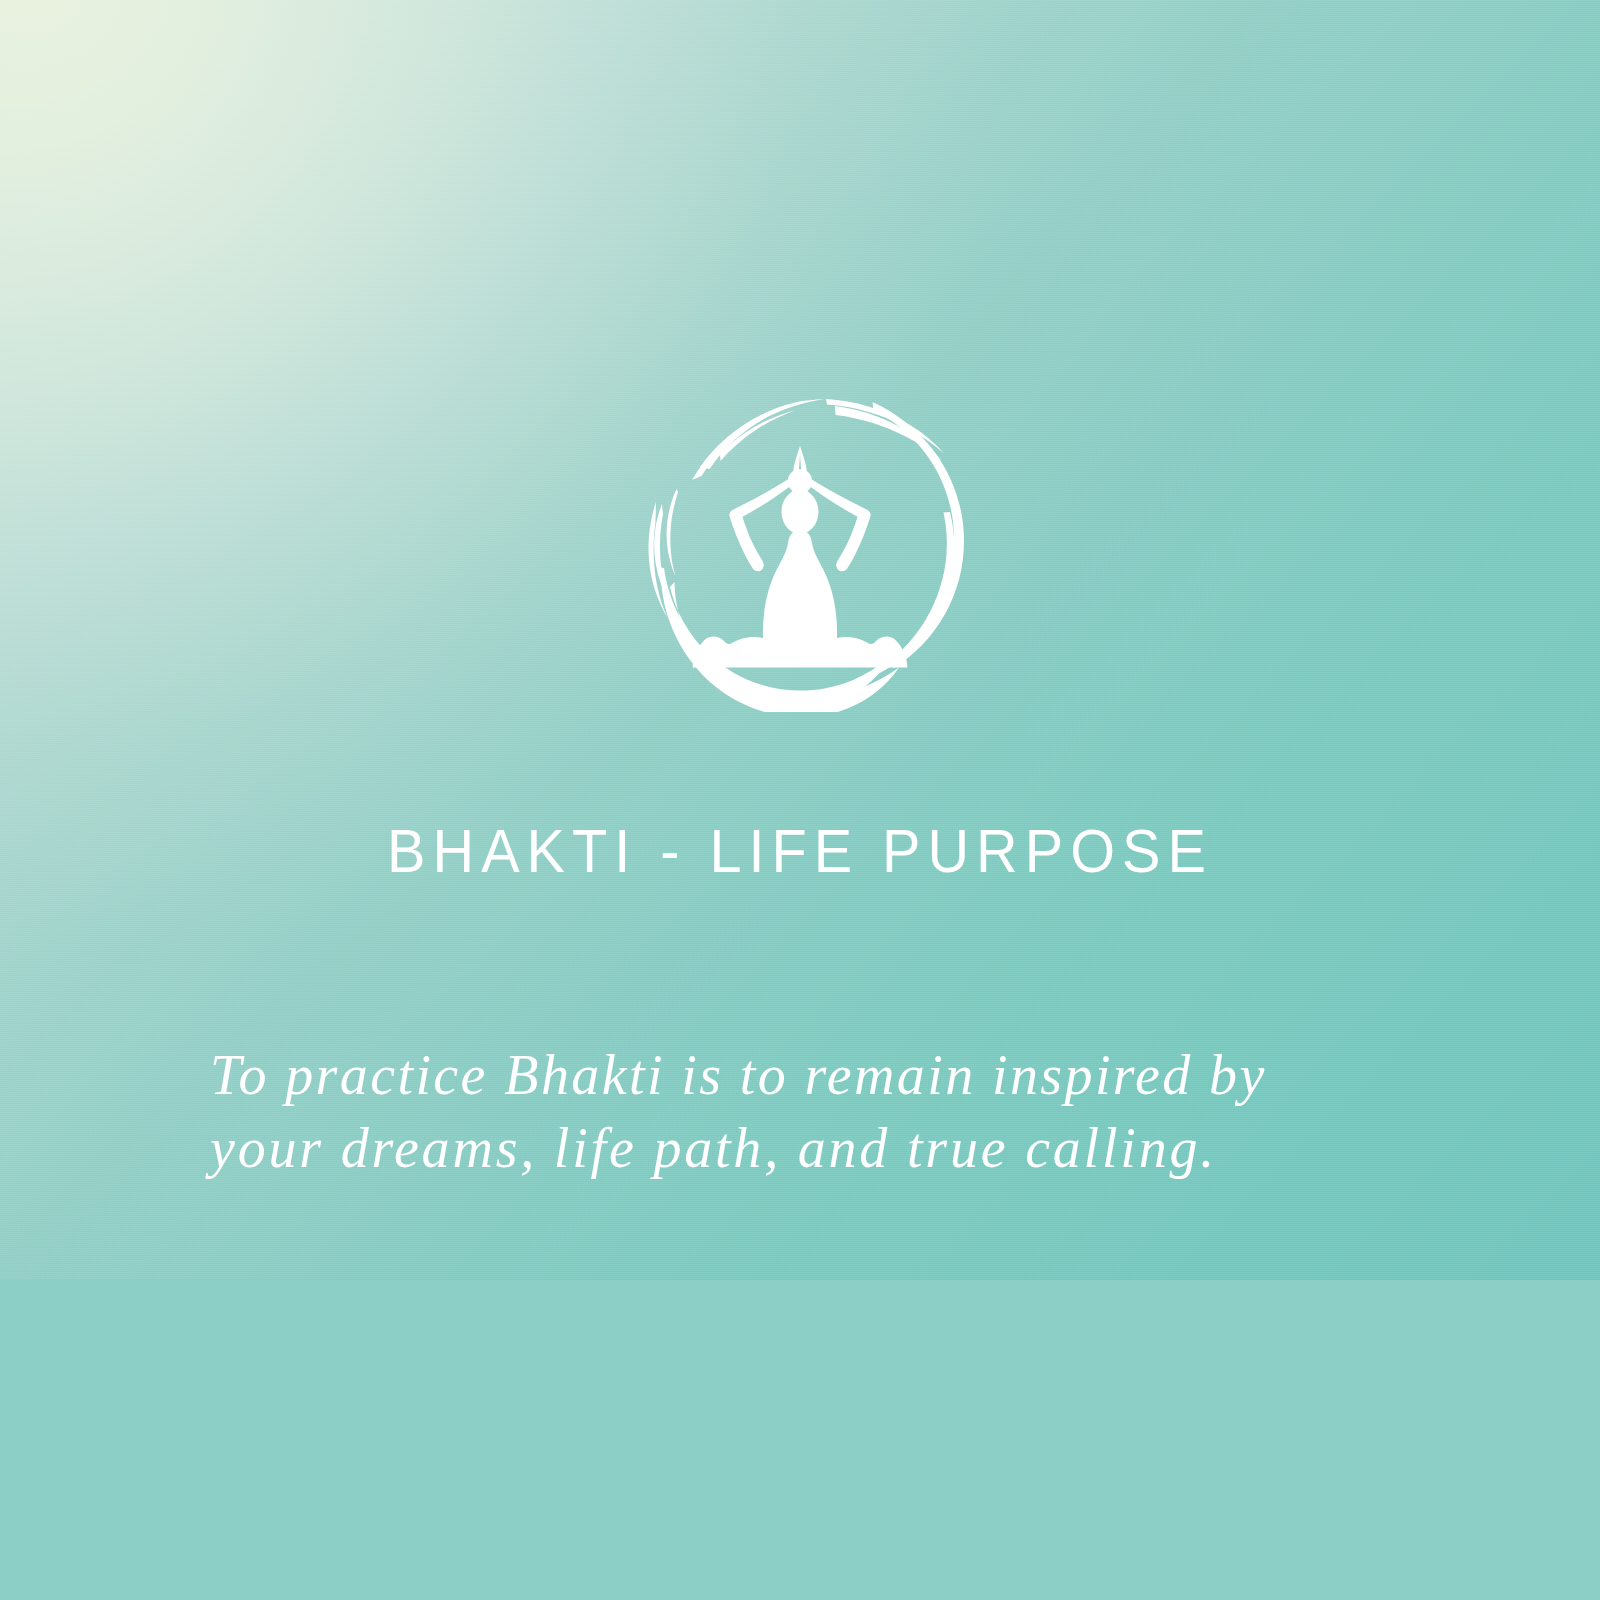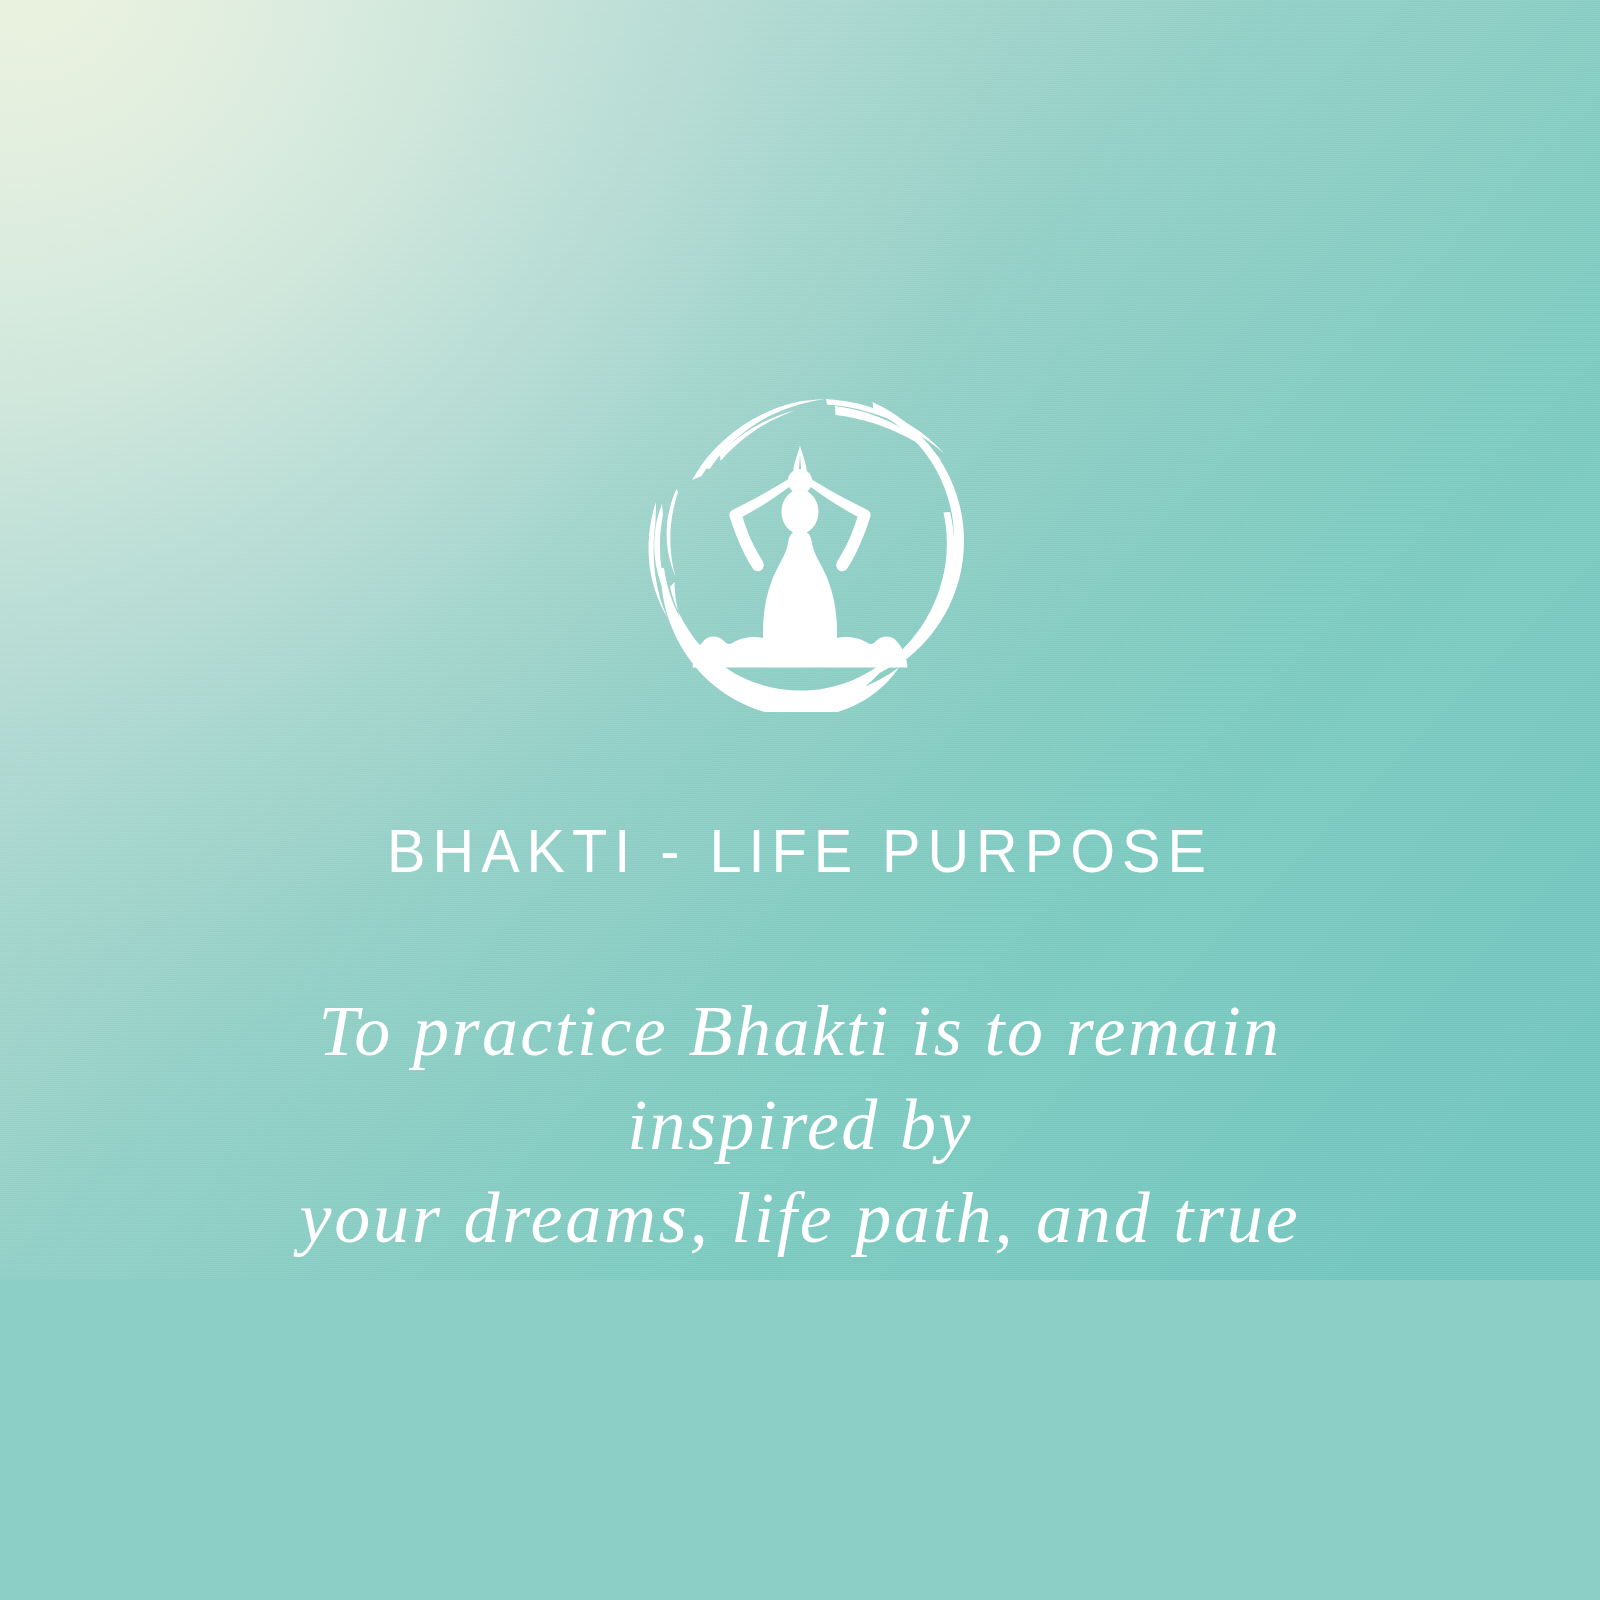--- a/index.html
+++ b/index.html
@@ -91,29 +91,29 @@
     letter-spacing: 7.5px;
     line-height: 1;
     white-space: nowrap;
     transform: scaleX(0.93);
     transform-origin: center;
   }
 
   
   #quote {
     position: absolute;
-    top: 985px;
+    top: 1039px;
     left: 50%;
     transform: translateX(-50%);
     width: 1180px;
-    text-align: center;
+    text-align: left;
     color: #ffffff;
     font-family: "Liberation Serif", serif;
     font-style: italic;
-    font-size: 72px;
+    font-size: 56px;
     font-weight: 400;
     letter-spacing: 2.4px;
     line-height: 1.30;
   }
   #quote .qline { display: block; }
   #quote .qline.line2 { letter-spacing: 2.8px; font-style: italic; }
 </style>
 </head>
 <body>
 

